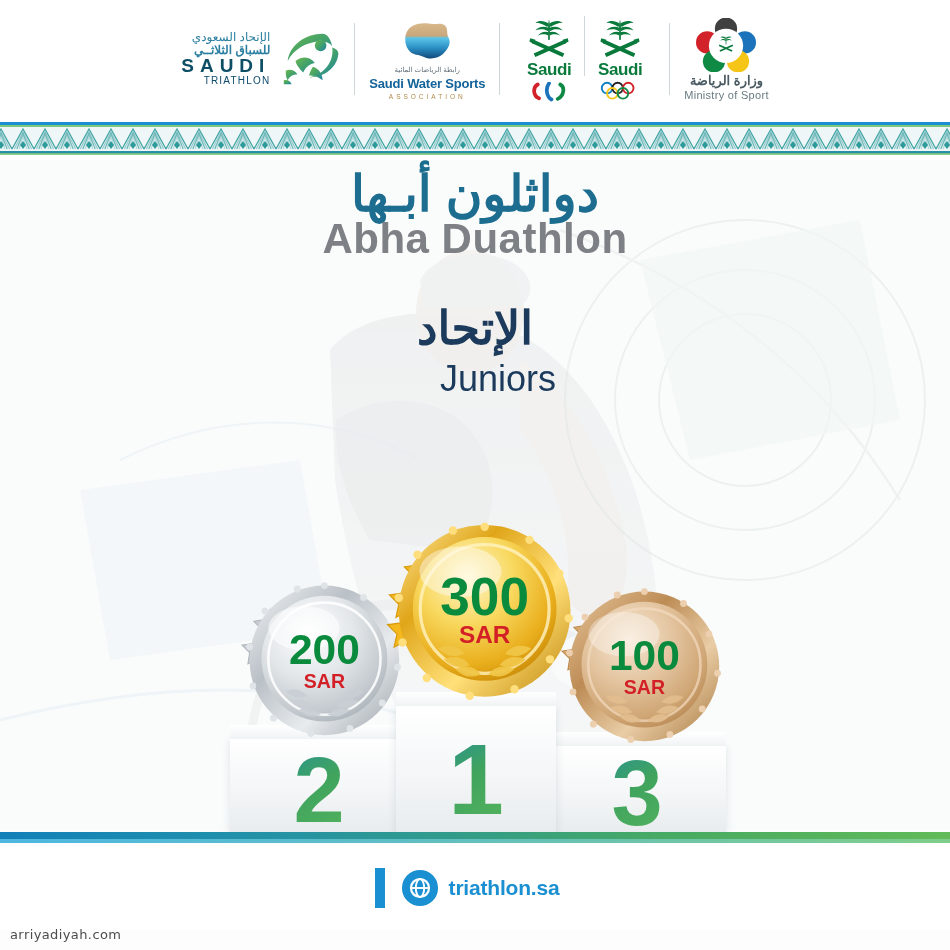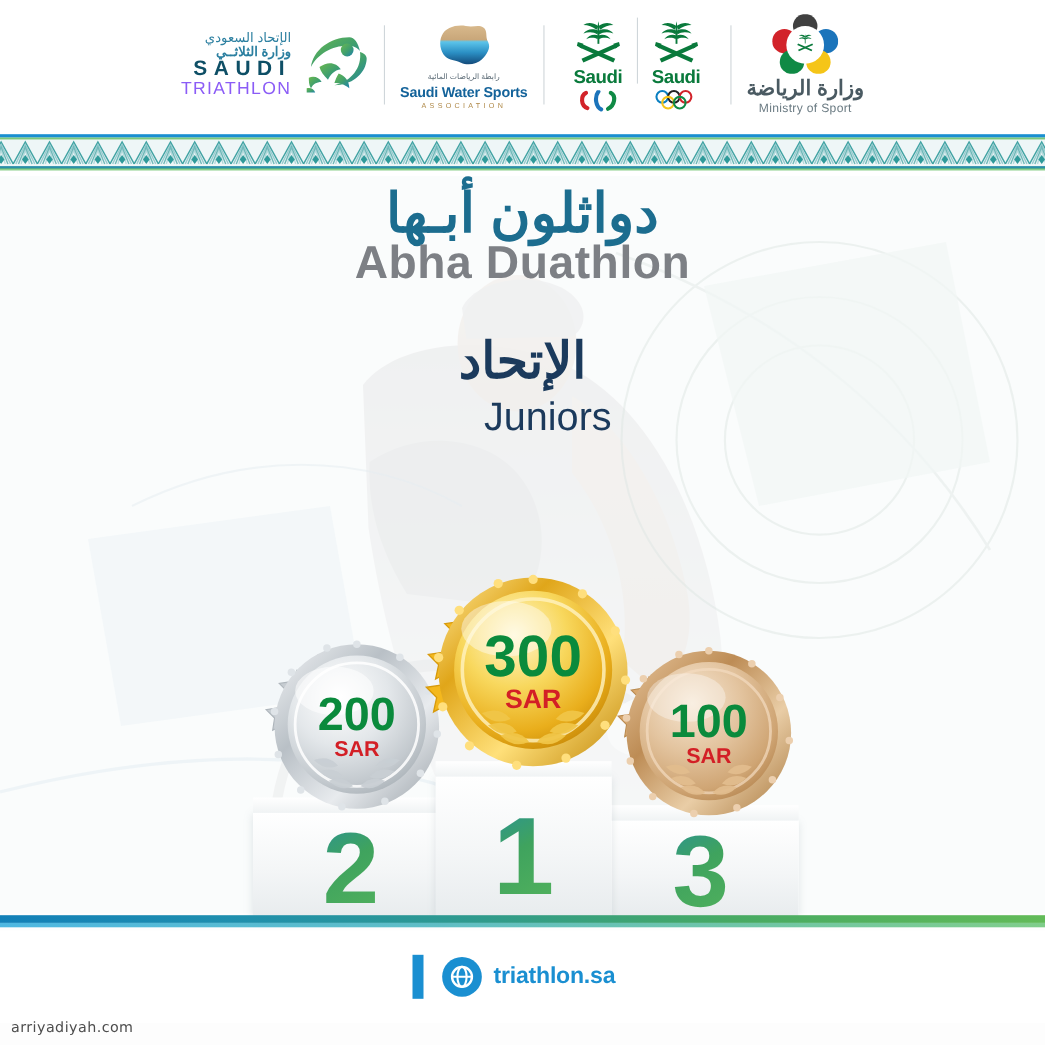--- a/index.html
+++ b/index.html
@@ -28,42 +28,42 @@
   }
   .logo-block { display:flex; align-items:center; padding:0 14px; }
   .vdiv { width:1px; height:72px; background:#cfd6da; }
 
   
   .st-wrap { display:flex; align-items:center; gap:8px; }
   .st-text { text-align:right; line-height:1.05; }
   .st-ar1 { font-size:12px; color:#2b7fa0; font-weight:normal; letter-spacing:.3px; direction:rtl;}
   .st-ar2 { font-size:12px; color:#2b7fa0; font-weight:bold; letter-spacing:.3px; direction:rtl;}
   .st-saudi { font-size:19px; color:#0e4f66; font-weight:bold; letter-spacing:6px; }
-  .st-tri { font-size:16px; color:#8b5cf6; letter-spacing:1.2px; }
+  .st-tri { font-size:10px; color:#0c4a6e; letter-spacing:1.2px; }
   .st-mark { width:62px; height:62px; }
 
   
   .ws-wrap { display:flex; flex-direction:column; align-items:center; gap:2px; }
   .ws-map { width:58px; height:46px; }
   .ws-ar { font-size:7px; color:#5c6b76; direction:rtl; }
   .ws-name { font-size:13px; font-weight:bold; color:#14639a; letter-spacing:-.2px;}
   .ws-assoc { font-size:6.5px; color:#b08a4a; letter-spacing:3px; }
 
   
   .oc-wrap { display:flex; align-items:flex-start; gap:0px; }
   .oc-one { display:flex; flex-direction:column; align-items:center; padding:0 9px; }
   .oc-emblem { width:52px; height:46px; }
   .oc-saudi { font-size:17px; font-weight:bold; color:#0a7a3c; letter-spacing:-.4px; margin-top:-2px;}
   .oc-rings { width:46px; height:20px; margin-top:1px;}
   .oc-para { width:38px; height:20px; margin-top:2px;}
 
   
   .mn-wrap { display:flex; flex-direction:column; align-items:center; gap:1px;}
   .mn-flower { width:60px; height:54px; }
-  .mn-ar { font-size:19px; color:#4a5a62; direction:rtl; font-weight:bold;}
+  .mn-ar { font-size:13px; color:#4a5a62; direction:rtl; font-weight:bold;}
   .mn-en { font-size:11px; color:#6a7a82; letter-spacing:.3px;}
 
   
   #pattern {
     position:absolute; left:0; top:118px; width:950px; height:42px;
     z-index:19; background:#ffffff;
   }
 
   
   #stage {
@@ -159,21 +159,21 @@
 <body>
 
 <div id="poster">
 
   <div id="header">
 
     <div class="logo-block">
       <div class="st-wrap">
         <div class="st-text">
           <div class="st-ar1">الإتحاد السعودي</div>
-          <div class="st-ar2">وزارة الثلاثــي</div>
+          <div class="st-ar2">للسباق الثلاثــي</div>
           <div class="st-saudi">SAUDI</div>
           <div class="st-tri">TRIATHLON</div>
         </div>
         <span class="st-mark">
           <svg viewBox="0 0 64 64" width="62" height="62">
             <defs>
               <linearGradient id="gTri" x1="0" y1="0" x2="1" y2="1">
                 <stop offset="0" stop-color="#6ab84f"></stop>
                   <stop offset="55%" stop-color="#3f9f6e"></stop>
                   <stop offset="100%" stop-color="#1d7fb0"></stop>

